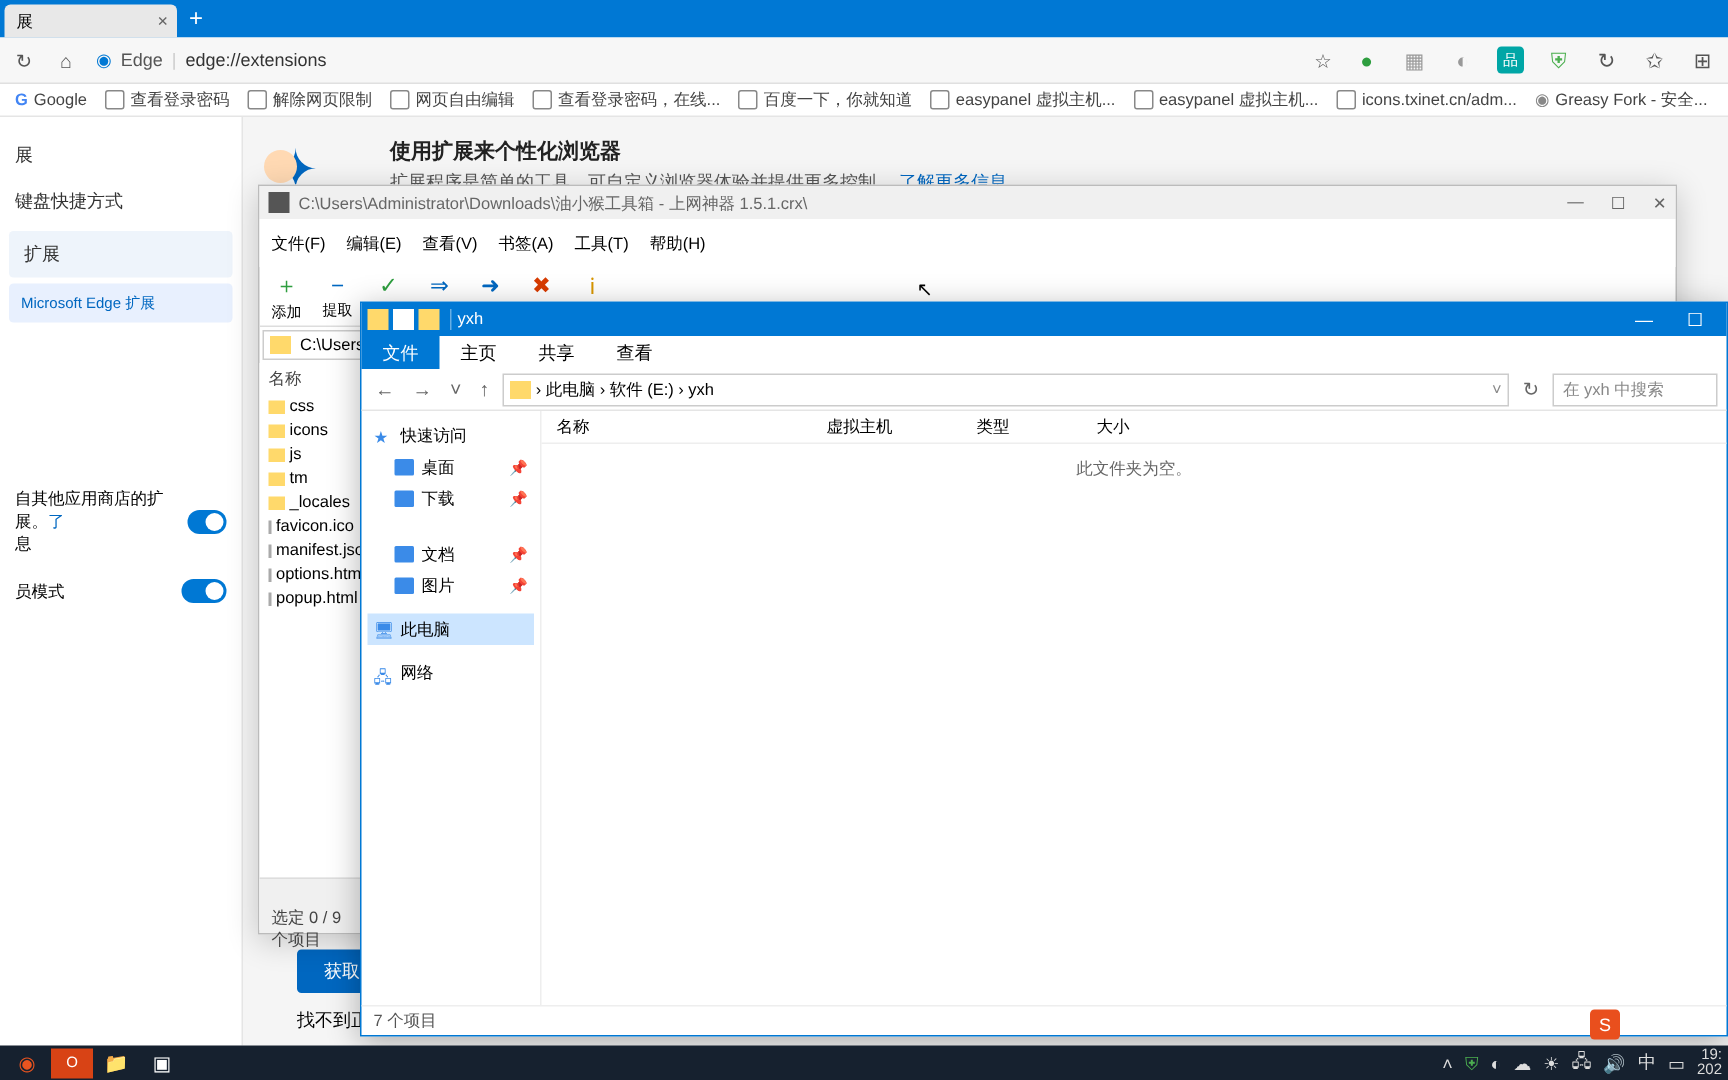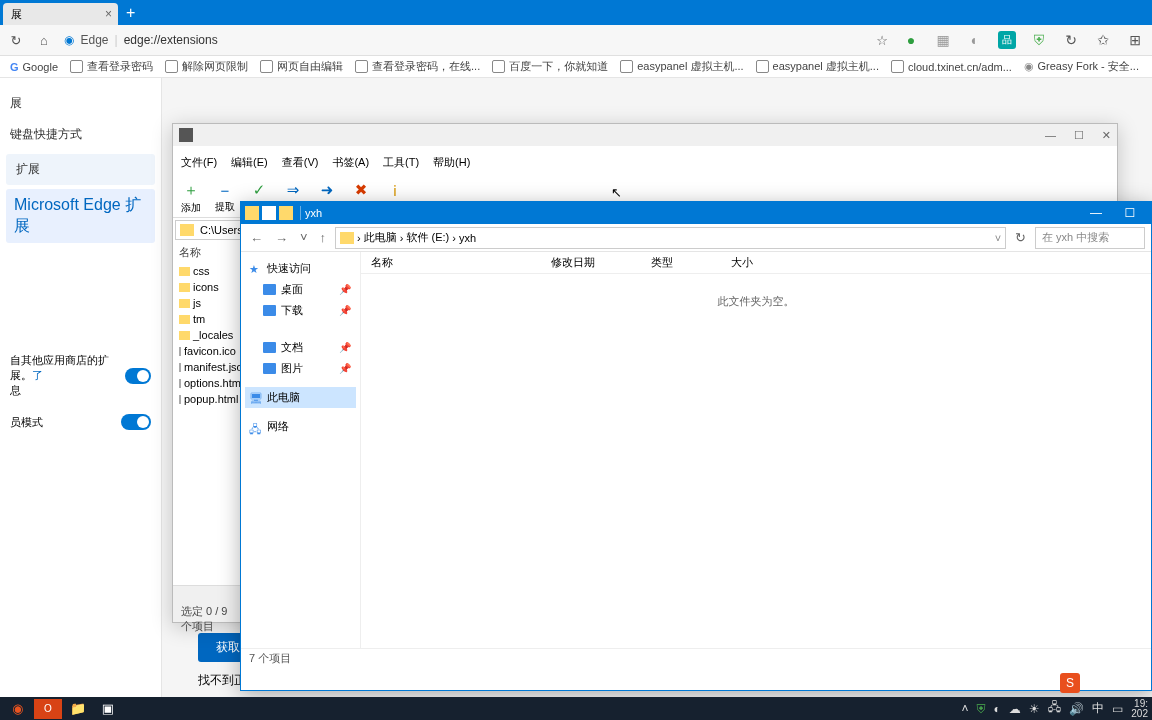--- a/index.html
+++ b/index.html
@@ -26,21 +26,21 @@
 .bookmarks { height: 22px; background: #fff; display: flex; align-items: center; gap: 12px; padding: 0 10px; font-size: 11px; border-bottom: 1px solid #e5e5e5; }
 .bm-item { display: flex; align-items: center; gap: 4px; color: #444; }
 .bm-item .bm-ic { width: 13px; height: 13px; border: 1px solid #888; border-radius: 2px; font-size: 8px; display: flex; align-items: center; justify-content: center; }
 .bm-g { color: #4285f4; font-weight: bold; }
 
 
 .ext-body { flex: 1; display: flex; background: #f5f5f5; }
 .ext-sidebar { width: 162px; background: #fff; border-right: 1px solid #e5e5e5; padding-top: 10px; }
 .ext-sb-item { padding: 7px 10px; font-size: 12px; color: #333; }
 .ext-sb-search { margin: 4px 8px; padding: 5px; font-size: 11px; background: #f0f0f0; border-radius: 3px; color: #666; }
-.ext-sb-active { background: #e8f0fe; color: #0067c0; border-radius: 3px; margin: 2px 6px; padding: 6px 8px; font-size: 16px; }
+.ext-sb-active { background: #e8f0fe; color: #0067c0; border-radius: 3px; margin: 2px 6px; padding: 6px 8px; font-size: 10px; }
 .ext-sb-toggle { display: flex; justify-content: space-between; align-items: center; padding: 8px 10px; font-size: 11px; }
 .toggle { width: 30px; height: 16px; background: #0078d4; border-radius: 8px; position: relative; }
 .toggle::after { content: ''; position: absolute; right: 2px; top: 2px; width: 12px; height: 12px; background: #fff; border-radius: 50%; }
 .ext-sb-link { color: #0067c0; }
 
 .ext-main { flex: 1; padding: 14px 20px; }
 .ext-banner { display: flex; gap: 14px; align-items: flex-start; }
 .ext-icon-box { width: 64px; height: 50px; position: relative; }
 .ext-puzzle { font-size: 36px; color: #0067c0; }
 .ext-person { position: absolute; left: -6px; top: 8px; width: 22px; height: 22px; background: #ffd9b3; border-radius: 50%; }
@@ -90,21 +90,21 @@
 .exp-search { width: 110px; border: 1px solid #ccc; height: 22px; font-size: 11px; padding: 0 6px; color: #888; display: flex; align-items: center; }
 .exp-body { display: flex; height: calc(100% - 92px); }
 .exp-nav { width: 120px; border-right: 1px solid #eee; padding: 6px 4px; }
 .exp-nav-item { font-size: 11px; padding: 3px 4px; display: flex; align-items: center; gap: 5px; }
 .exp-nav-item.sel { background: #cce5ff; }
 .exp-nav-item .nic { width: 13px; height: 11px; }
 .exp-nav-item .pin { margin-left: auto; color: #888; font-size: 10px; }
 .exp-content { flex: 1; }
 .exp-cols { display: flex; font-size: 11px; border-bottom: 1px solid #eee; height: 22px; align-items: center; }
 .exp-cols div { padding: 0 10px; }
-.exp-empty { text-align: center; font-size: 11px; color: #666; margin-top: 20px; }
+.exp-empty { text-align: center; font-size: 11px; color: #666; margin-top: 9px; }
 .exp-status { height: 20px; border-top: 1px solid #eee; font-size: 11px; padding: 2px 8px; color: #555; }
 
 
 .taskbar { position: absolute; bottom: 0; left: 0; width: 1152px; height: 23px; background: #16212f; display: flex; align-items: center; padding: 0 4px; }
 .tb-app { width: 28px; height: 20px; display: flex; align-items: center; justify-content: center; font-size: 13px; margin-right: 2px; }
 .tb-tray { margin-left: auto; display: flex; align-items: center; gap: 8px; font-size: 11px; color: #ddd; }
 .tb-tray .tic { font-size: 12px; }
 .ime-badge { position: absolute; right: 72px; bottom: 27px; width: 20px; height: 20px; background: #e94f1d; border-radius: 3px; color: #fff; font-size: 12px; display: flex; align-items: center; justify-content: center; }
 
 .cursor { position: absolute; top: 185px; left: 611px; font-size: 13px; pointer-events: none; }
@@ -169,21 +169,21 @@
     <div class="bm-item">
         <span class="bm-ic"></span>
         <span>easypanel 虚拟主机...</span>
       </div>
     <div class="bm-item">
         <span class="bm-ic"></span>
         <span>easypanel 虚拟主机...</span>
       </div>
     <div class="bm-item">
         <span class="bm-ic"></span>
-        <span>cloud.txinet.cn/adm...</span>
+        <span>icons.txinet.cn/adm...</span>
       </div>
     <div class="bm-item">
         <span style="color:#888">◉</span>
         <span>Greasy Fork - 安全...</span>
       </div>
   </div>
 
   <div class="ext-body">
     <div class="ext-sidebar">
       <div class="ext-sb-item">展</div>
@@ -194,31 +194,42 @@
       <div class="ext-sb-toggle">
         <span><span>自其他应用商店的扩展。</span><span class="ext-sb-link">了</span><br><span>息</span></span>
         <div class="toggle"></div>
       </div>
       <div class="ext-sb-toggle">
         <span>员模式</span>
         <div class="toggle"></div>
       </div>
     </div>
     <div class="ext-main">
+      <div class="ext-banner">
+        <div class="ext-icon-box">
+          <div class="ext-person"></div>
+          <span class="ext-puzzle">✦</span>
+        </div>
+        <div>
+          <h2>使用扩展来个性化浏览器</h2>
+          <p><span>扩展程序是简单的工具，可自定义浏览器体验并提供更多控制。</span> <a>了解更多信息</a></p>
+        </div>
+      </div>
       <div style="position:absolute;top:633px;left:198px">
         <div class="ext-get-btn" style="margin-top:0">获取 M</div>
         <div style="font-size:12px;margin-top:10px">找不到正在</div>
       </div>
     </div>
   </div>
 </div>
 
 <div class="arc-window">
   <div class="arc-title">
     <div class="ic-box"></div>
+    <span>C:\Users\Administrator\Downloads\油小猴工具箱 - 上网神器 1.5.1.crx\</span>
     <div class="arc-title-btns">
       <span>—</span>
       <span>☐</span>
       <span>✕</span>
     </div>
   </div>
   <div class="arc-menu">
     <span>文件(F)</span>
     <span>编辑(E)</span>
     <span>查看(V)</span>
@@ -314,20 +325,26 @@
   <div class="exp-title">
     <div class="q"></div>
     <div class="q2"></div>
     <div class="q"></div>
     <div class="sep"></div>
     <span class="txt">yxh</span>
     <div class="exp-title-btns">
       <span>—</span>
       <span>☐</span>
     </div>
+  </div>
+  <div class="exp-ribbon-tabs">
+    <div class="exp-rtab active">文件</div>
+    <div class="exp-rtab">主页</div>
+    <div class="exp-rtab">共享</div>
+    <div class="exp-rtab">查看</div>
   </div>
   <div class="exp-addr">
     <span class="nav-ic">←</span>
     <span class="nav-ic">→</span>
     <span class="nav-ic">˅</span>
     <span class="nav-ic">↑</span>
     <div class="exp-breadcrumb">
       <div class="fic"></div>
       <span>›</span>
       <span>此电脑</span>
@@ -375,21 +392,21 @@
         </div>
       <div style="height:8px"></div>
       <div class="exp-nav-item">
           <span class="nic" style="color:#3b8be8">🖧</span>
           <span>网络</span>
         </div>
     </div>
     <div class="exp-content">
       <div class="exp-cols">
         <div style="width:180px">名称</div>
-        <div style="width:100px">修改日期</div>
+        <div style="width:100px">虚拟主机</div>
         <div style="width:80px">类型</div>
         <div style="width:60px">大小</div>
       </div>
       <div class="exp-empty">此文件夹为空。</div>
     </div>
   </div>
   <div class="exp-status">7 个项目</div>
 </div>
 
 <div class="cursor">↖</div>

